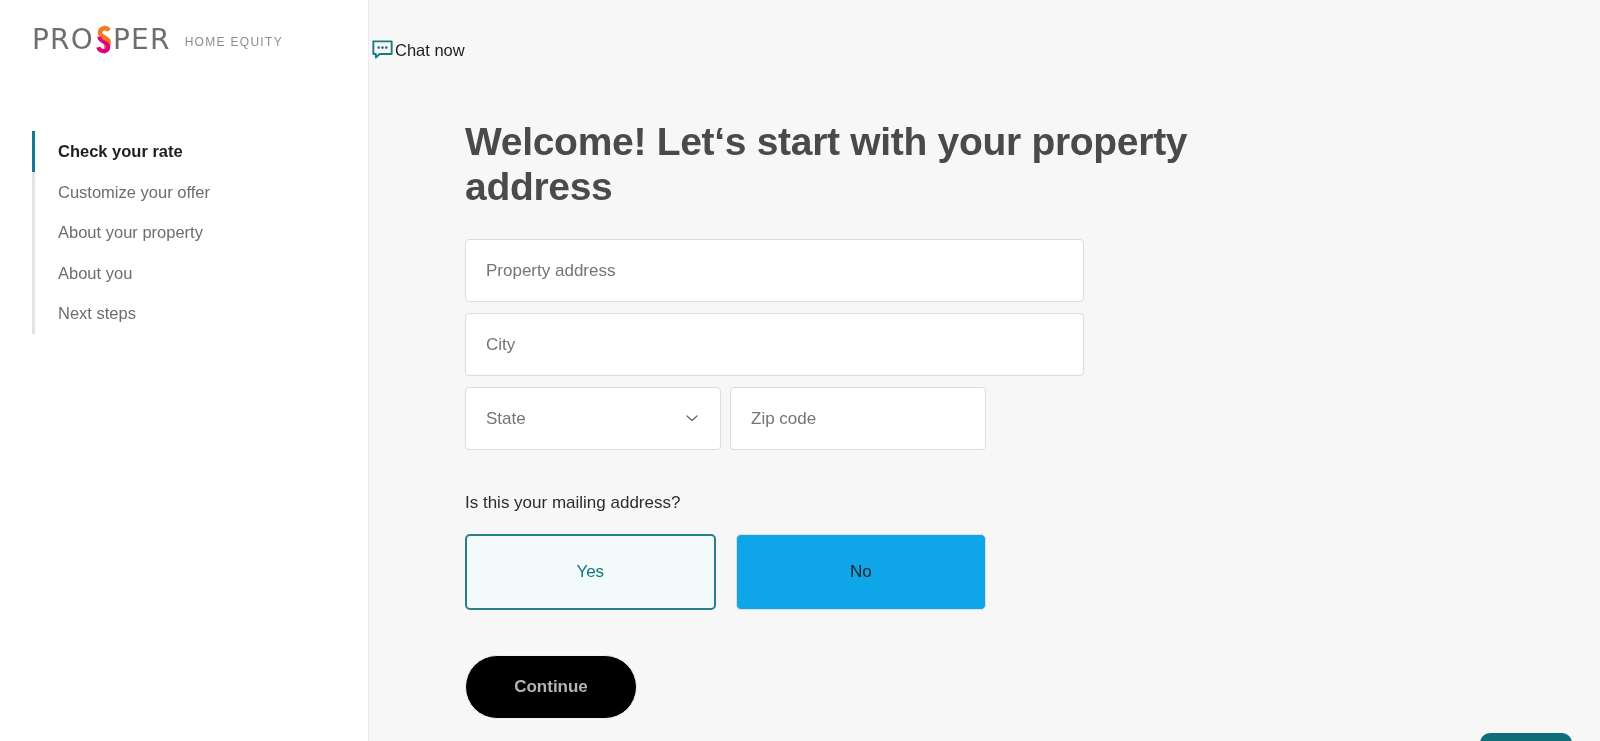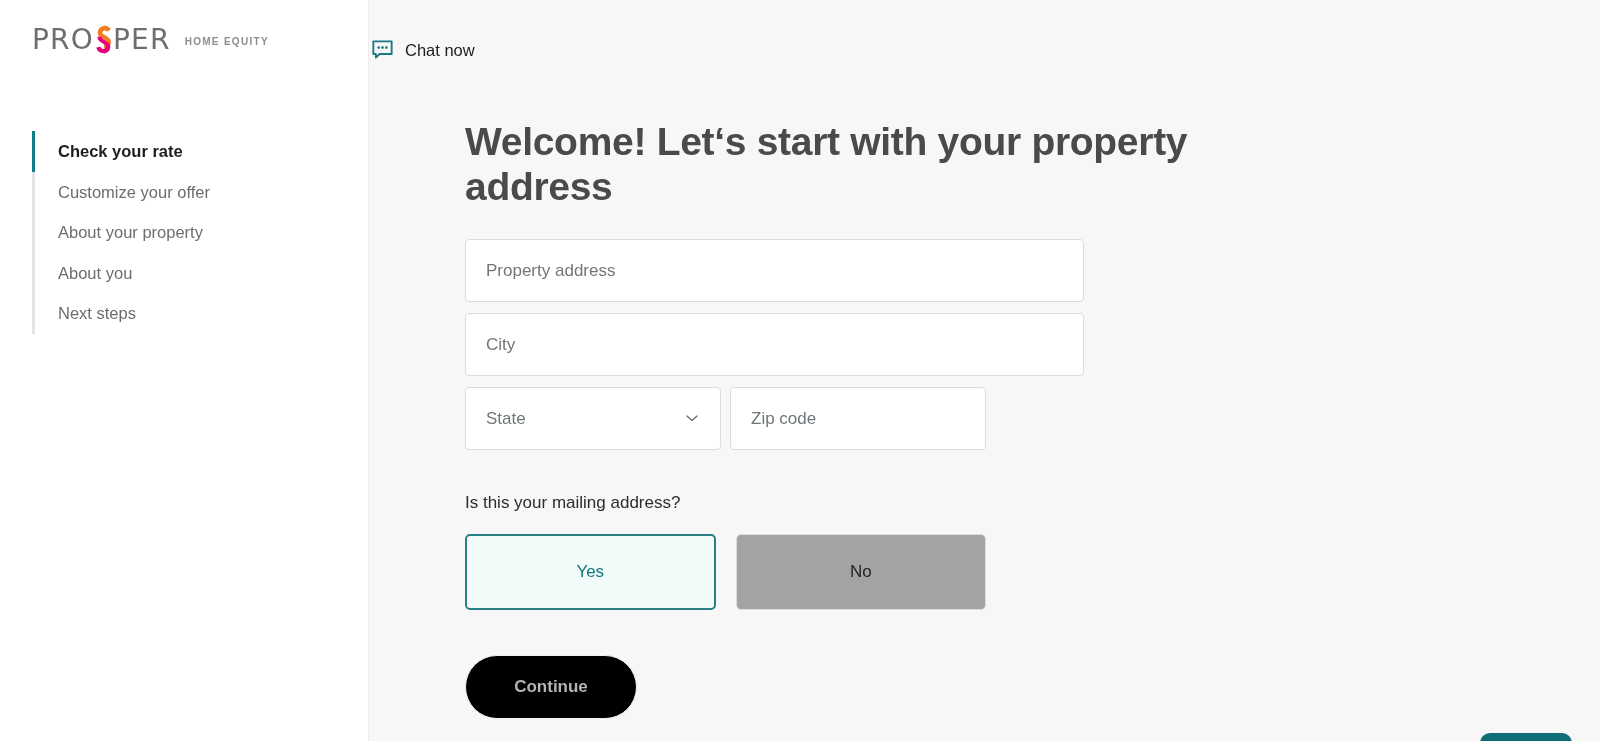--- a/index.html
+++ b/index.html
@@ -52,22 +52,22 @@
   }
   .logo-s {
     position: relative;
     display: inline-block;
     width: 19px;
     height: 29px;
     vertical-align: middle;
   }
   .logo-s svg { display:block; }
   .brand-sub {
-    font-size: 10px;
-    font-weight: bold;
+    font-size: 12px;
+    font-weight: normal;
     color: #8d8d8d;
     letter-spacing: 1.3px;
     white-space: nowrap;
     padding-top: 4px;
   }
 
   .steps {
     position: absolute;
     left: 32px;
     top: 131px;
@@ -110,21 +110,20 @@
     height: 741px;
     background: #f7f7f7;
     overflow: hidden;
   }
   .chat-now {
     position: absolute;
     left: 1px;
     top: 38px;
     display: flex;
     align-items: center;
-    gap: 10px;
     cursor: pointer;
   }
   .chat-icon { width: 25px; height: 25px; display:block; }
   .chat-label {
     font-size: 16.5px;
     color: #1d1d1d;
     line-height: 1;
   }
 
   .content {
@@ -193,21 +192,21 @@
   .choice {
     box-sizing: border-box;
     width: 258px;
     height: 76px;
     border-radius: 5px;
     display: flex;
     align-items: center;
     justify-content: center;
     font-size: 17px;
     cursor: pointer;
-    background: #a3a3a3;
+    background: #0ea5e9;
     border: 1px solid #dedede;
     color: #232323;
   }
   .choice.selected {
     background: #f2fafa;
     border: 2px solid #2a7f85;
     color: #13777f;
   }
 
   .continue {

